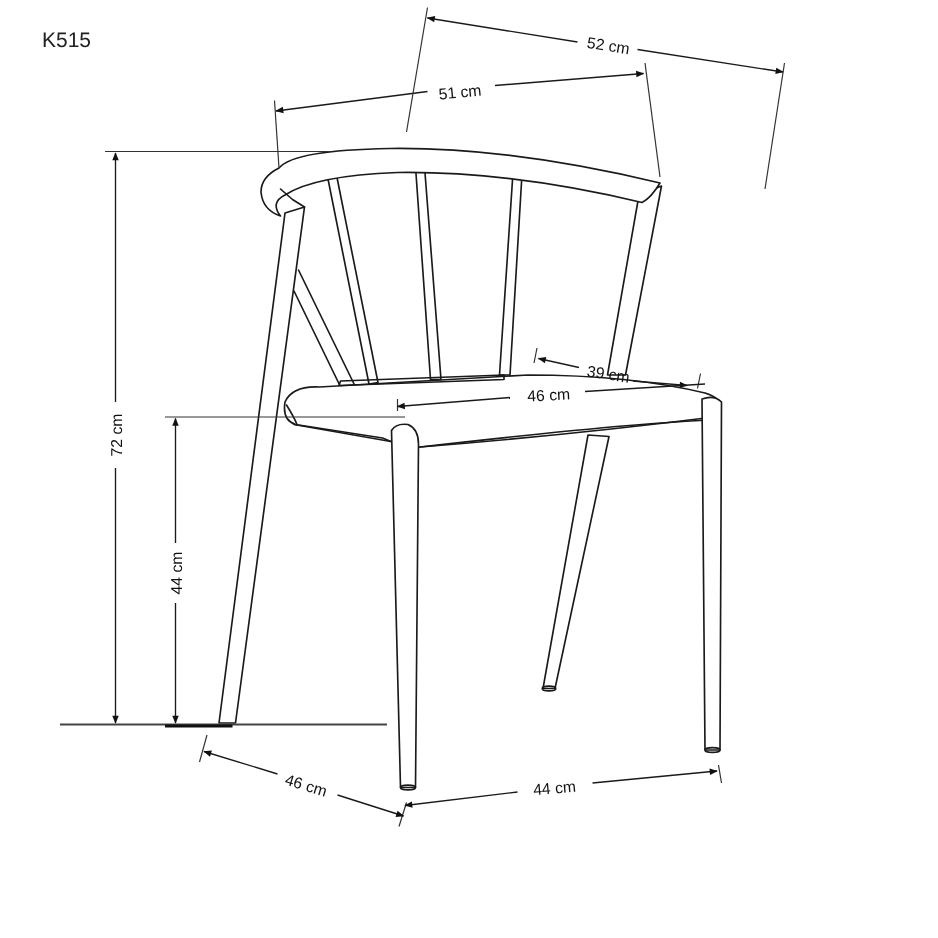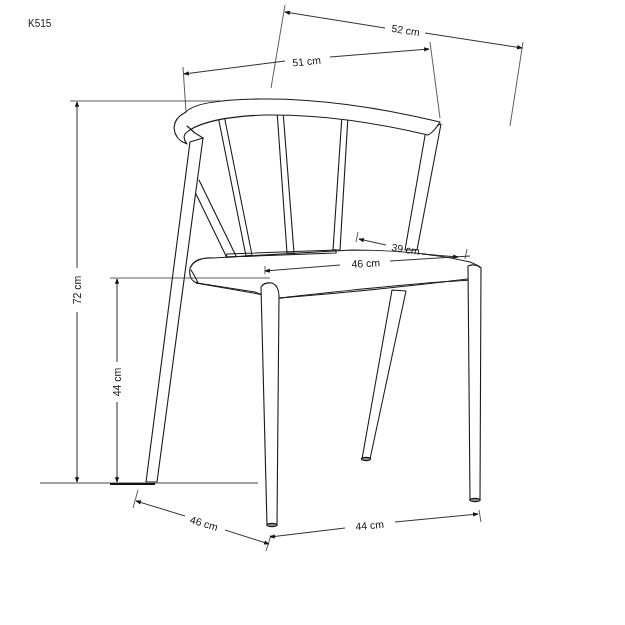--- a/index.html
+++ b/index.html
@@ -1,17 +1,17 @@
 <!DOCTYPE html>
 <html><head>
   <meta charset="utf-8">
   <style>
     html, body { margin: 0; padding: 0; background: #ffffff; }
     body { width: 625px; height: 625px; position: relative; overflow: hidden; font-family: "Liberation Sans", sans-serif; }
-    .model-label { position: absolute; left: 28px; top: 18px; font-size: 10px; color: #222; }
+    .model-label { position: absolute; left: 28px; top: 18px; font-size: 14px; color: #222; }
     svg { position: absolute; left: 0; top: 0; }
     .dim-text { font-family: "Liberation Sans", sans-serif; font-size: 10.5px; fill: #111; }
     .chair { fill: none; stroke: #1a1a1a; stroke-width: 1.1; stroke-linejoin: round; stroke-linecap: round; }
     .chair-fill { fill: #ffffff; stroke: #1a1a1a; stroke-width: 1.1; stroke-linejoin: round; }
     .dim { fill: none; stroke: #1a1a1a; stroke-width: 0.9; }
     .ext { fill: none; stroke: #333; stroke-width: 0.8; }
     .floor { stroke: #444; stroke-width: 1.2; }
     .arrow { fill: #111; }
   </style>
 </head>

